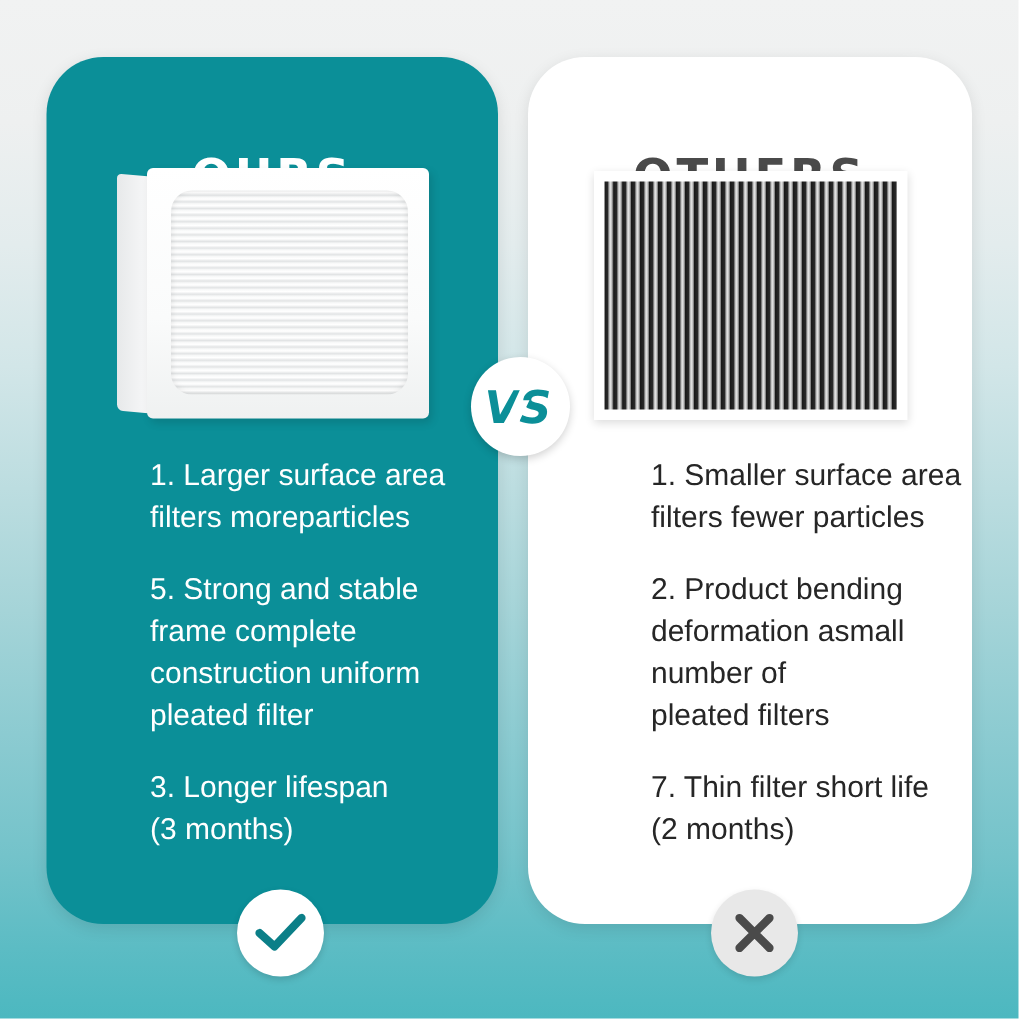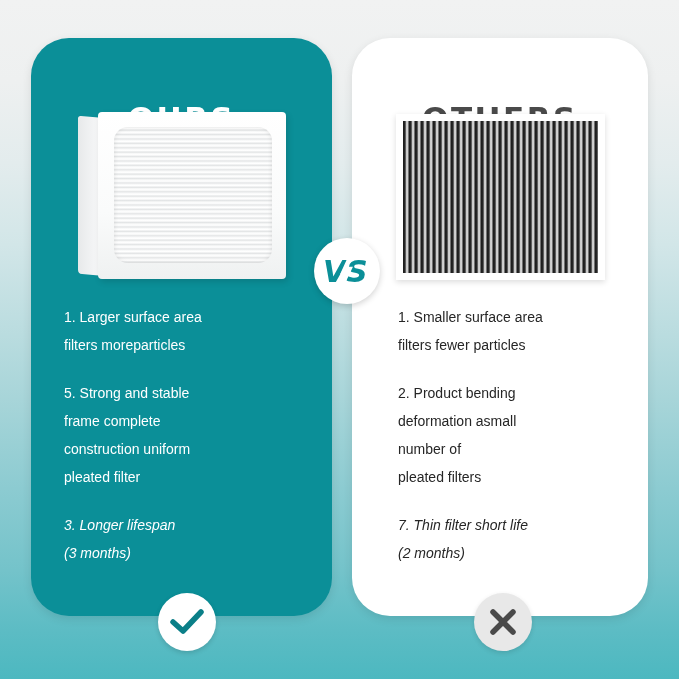--- a/index.html
+++ b/index.html
@@ -155,40 +155,41 @@
     z-index: 5;
     display: flex;
     align-items: center;
     justify-content: center;
   }
   .vs-badge svg { display: block; }
 
   
   .list {
     position: absolute;
-    font-size: 14px;
+    font-size: 20px;
     line-height: 28px;
+    margin-left: 36px;
   }
   .list-ours {
     left: 64px;
     top: 303px;
     width: 250px;
     color: #ffffff;
   }
   .list-others {
     left: 398px;
     top: 303px;
     width: 252px;
     color: #262626;
   }
   .list-item {
     margin: 0 0 20px 0;
     white-space: pre-line;
   }
-  .list-item:last-child { margin-bottom: 0; font-style: italic; }
+  .list-item:last-child { margin-bottom: 0; }
 
   
   .badge {
     position: absolute;
     width: 58px;
     height: 58px;
     border-radius: 50%;
     z-index: 6;
     display: flex;
     align-items: center;

